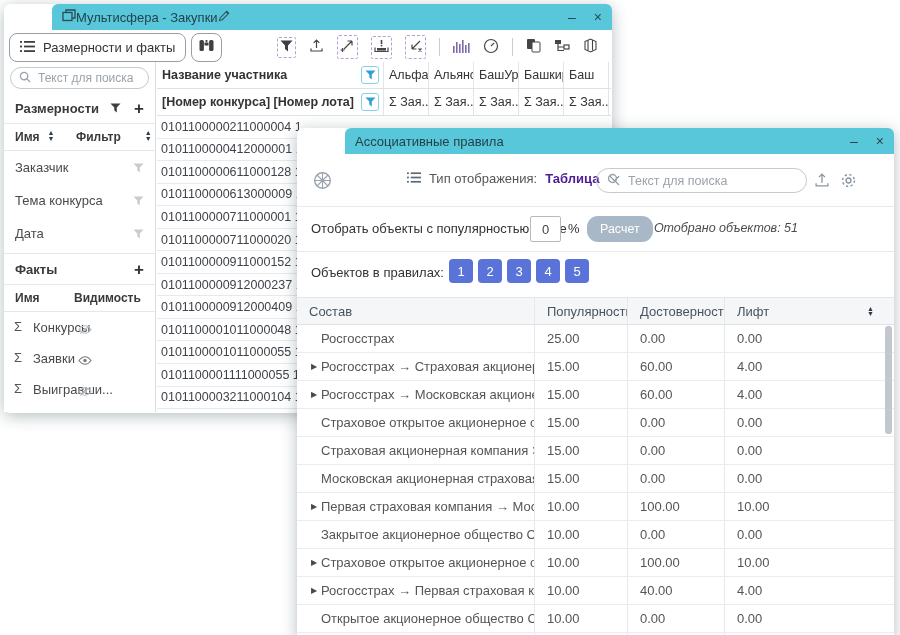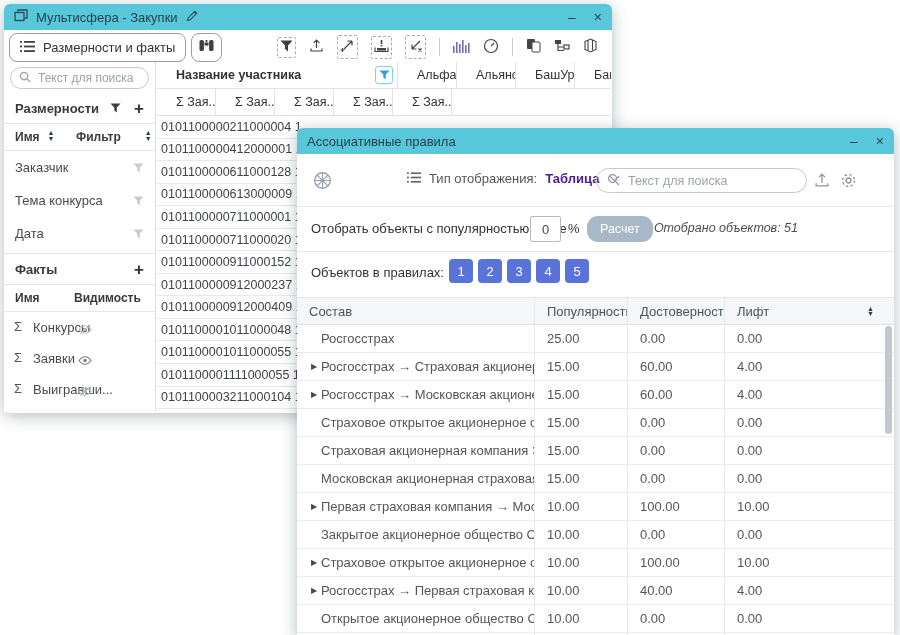--- a/index.html
+++ b/index.html
@@ -2,21 +2,21 @@
 <html><head>
 <meta charset="utf-8">
 <style>
   html,body{margin:0;padding:0;background:#fff;}
   *{box-sizing:border-box;}
   #stage{position:relative;width:900px;height:635px;overflow:hidden;background:#fff;
          font-family:"Liberation Sans","DejaVu Sans",sans-serif;color:#444;}
   .window{position:absolute;background:#fff;border-radius:6px;
           box-shadow:0 3px 16px rgba(30,55,65,.33);}
   .titlebar{height:26px;background:#57c7d9;border-radius:6px 6px 0 0;display:flex;
-            align-items:center;padding:0 10px;gap:8px;}
+            align-items:center;padding:0 10px;margin-left:48px;}
   .titlebar .title{font-size:13px;color:#25424c;white-space:nowrap;}
   .win-controls{margin-left:auto;display:flex;gap:18px;align-items:center;}
   .win-btn{font-size:14px;color:#2b4850;cursor:default;line-height:1;background:none;border:none;padding:0;font-family:inherit;}
 
   
   #main-window{left:4px;top:4px;width:608px;height:409px;z-index:1;}
   .toolbar{position:absolute;top:26px;left:0;right:0;height:34px;display:flex;align-items:center;background:#fff;}
   .tb-btn{display:flex;align-items:center;gap:8px;height:29px;border:1px solid #979ea5;border-radius:8px;
           background:#fff;padding:0 10px;margin-left:5px;font-size:13px;color:#333;font-family:inherit;}
   .tb-btn.sq{width:31px;justify-content:center;padding:0;}
@@ -45,21 +45,21 @@
   .fact-row .sig{position:absolute;left:10px;top:7px;font-size:13px;color:#555;}
   .fact-row .flab{position:absolute;left:29px;top:8px;white-space:nowrap;max-width:86px;overflow:hidden;}
   .fact-row .feye{position:absolute;left:74px;top:10px;}
   .sort{display:inline-flex;flex-direction:column;align-items:center;margin-left:4px;}
   .sort i{font-style:normal;font-size:7px;line-height:5.5px;color:#2d3a46;}
 
   
   #mtable{position:absolute;left:153px;top:58px;right:1px;bottom:1px;overflow:hidden;font-size:12.5px;}
   .mrow{display:flex;border-bottom:1px solid #dfe1e4;height:27px;}
   .mcell{position:relative;border-right:1px solid #e2e4e7;display:flex;align-items:center;padding:0 5px;
-         white-space:nowrap;overflow:hidden;margin-left:14px;}
+         white-space:nowrap;overflow:hidden;}
   .mc1{width:227px;flex:none;font-weight:bold;color:#333;}
   .mcol{width:45px;flex:none;color:#333;}
   .fchip{position:absolute;right:4px;top:4px;width:18px;height:18px;border:1px solid #84d2e6;border-radius:3px;
          background:#fff;display:flex;align-items:center;justify-content:center;}
   .mdata{height:22.55px;border-bottom:1px solid #e7e9eb;display:flex;align-items:center;padding:0 4px;
          color:#3f434a;white-space:nowrap;}
 
   
   #dialog{left:297px;top:128px;width:597px;height:512px;z-index:10;}
   .dtoolbar{position:absolute;top:26px;left:0;right:0;height:53px;border-bottom:1px solid #e7e9eb;}
@@ -342,20 +342,28 @@
               </svg>
             </span>
           </div>
           <div class="mcell mcol">АльфаСтр</div>
           <div class="mcell mcol">Альянс</div>
           <div class="mcell mcol">БашУрал</div>
           <div class="mcell mcol">Башкирс</div>
           <div class="mcell mcol">Баш</div>
         </div>
       <div class="mrow" id="mt-h2">
+          <div class="mcell mc1">
+            <span>[Номер конкурса] [Номер лота]</span>
+            <span class="fchip">
+              <svg width="11" height="10" viewBox="0 0 11 10">
+                <path d="M.5.5h10L6.8 4.5v5L4.3 7.5v-3z" fill="#2f9fd8"></path>
+              </svg>
+            </span>
+          </div>
           <div class="mcell mcol">Σ Зая...</div>
           <div class="mcell mcol">Σ Зая...</div>
           <div class="mcell mcol">Σ Зая...</div>
           <div class="mcell mcol">Σ Зая...</div>
           <div class="mcell mcol">Σ Зая...</div>
         </div>
       <div id="mt-rows">
           <div class="mdata">0101100000211000004 1</div>
           <div class="mdata">0101100000412000001 1</div>
           <div class="mdata">0101100000611000128 1</div>

